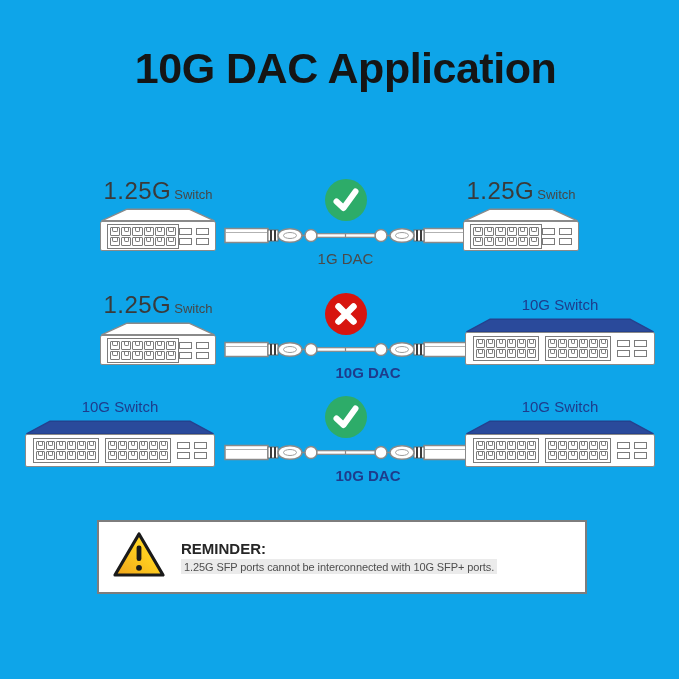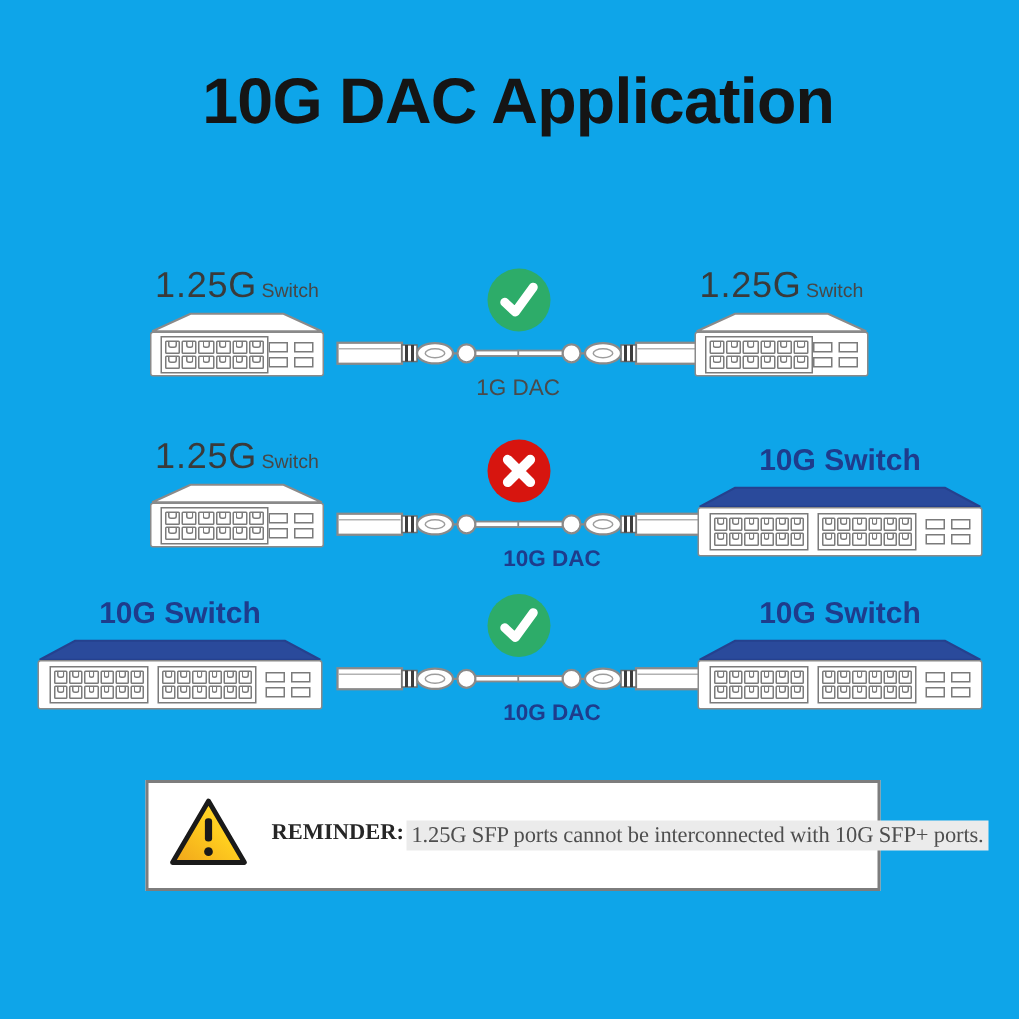--- a/index.html
+++ b/index.html
@@ -11,21 +11,21 @@
     position:absolute; top:44px; left:0; right:0; text-align:center;
     font-size:43px; font-weight:700; color:#151515; letter-spacing:-0.5px;
   }
   
   .switch { position:absolute; display:flex; flex-direction:column; align-items:center; }
   .sw-1g  { width:116px; }
   .sw-10g { width:190px; }
   .label-1g { line-height:1; margin-bottom:5px; color:#3a3a3a; white-space:nowrap;text-align:center; }
   .label-1g .speed { font-size:24px; font-weight:300; letter-spacing:.5px; }
   .label-1g .kind  { font-size:13px; color:#474747; margin-left:3px; }
-  .label-10g { font-size:20px; font-weight:700; color:#1E3C8C; margin-bottom:5px; white-space:nowrap; }
+  .label-10g { font-size:15px; font-weight:400; color:#1E3C8C; margin-bottom:5px; white-space:nowrap; }
   .sw-top { display:block; }
   .sw-body {
     box-sizing:border-box; width:100%; margin-top:-1px; background:#fff;
     border:1.5px solid #8a8a8a; border-radius:2px;
     display:flex; align-items:center; justify-content:space-between;
   }
   .sw-1g  .sw-body { height:30px; padding:0 6px; }
   .sw-10g .sw-body { height:33px; padding:0 7px; }
   .port-group {
     box-sizing:border-box; border:1px solid #7b7b7b; padding:2px;
@@ -46,24 +46,24 @@
   .status-icon svg, .cable svg { display:block; }
   .cable-label { font-size:15px; margin-top:1px; white-space:nowrap; }
   .cable-label.gray { color:#4a4a4a; }
   .cable-label.navy { color:#1E3C8C; font-weight:700;margin-left:45px; }
   
   .reminder {
     position:absolute; left:97px; top:520px; width:490px; height:74px;
     box-sizing:border-box; border:2px solid #7d7d7d; background:#fff;
     display:flex; align-items:center; padding:0 12px; gap:14px;
   }
-  .reminder-text { display:flex; flex-direction:row; gap:2px;font-family:Liberation Serif, serif; }
+  .reminder-text { display:flex; flex-direction:column; gap:2px; }
   .reminder-heading { font-size:15px; font-weight:700; color:#262626; }
   .reminder-line {
-    font-size:15px; color:#4e4e4e; background:#ebebeb;
+    font-size:11px; color:#4e4e4e; background:#ebebeb;
     padding:1.5px 3px; width:fit-content; white-space:nowrap; letter-spacing:-0.1px;
   }
   .svgdefs { position:absolute; width:0; height:0; }
 </style>
 </head>
 <body>
 
 <div class="canvas">
 
   <svg class="svgdefs" aria-hidden="true">

